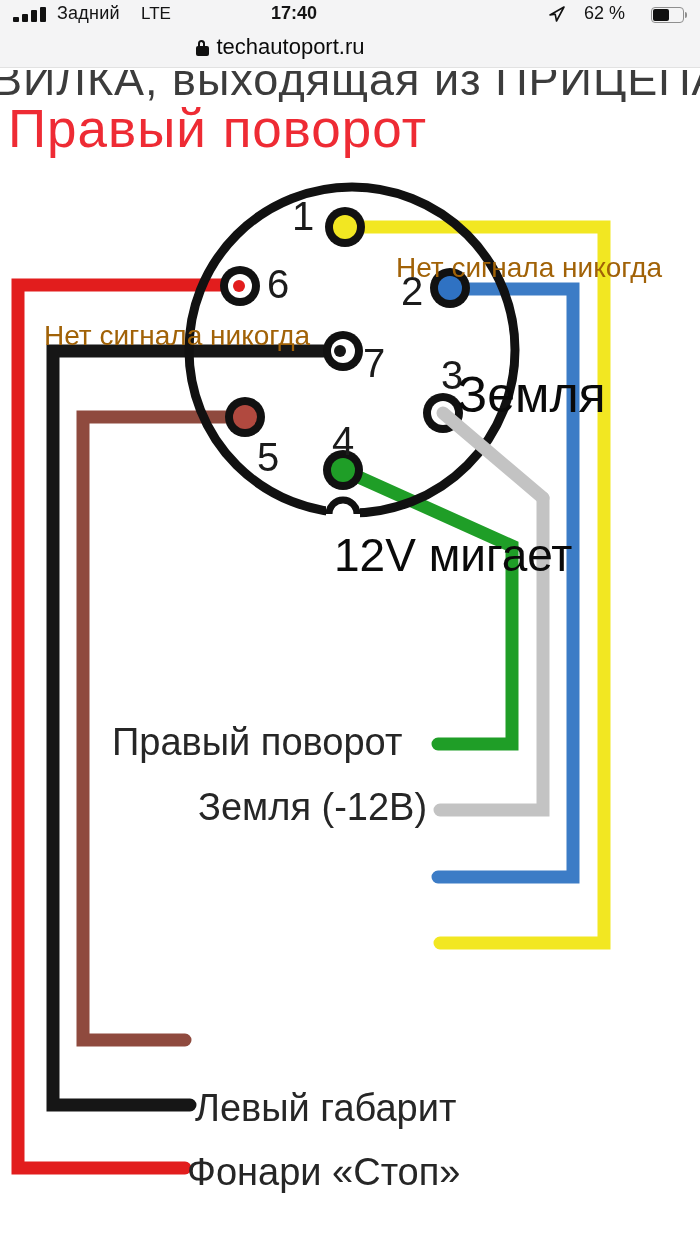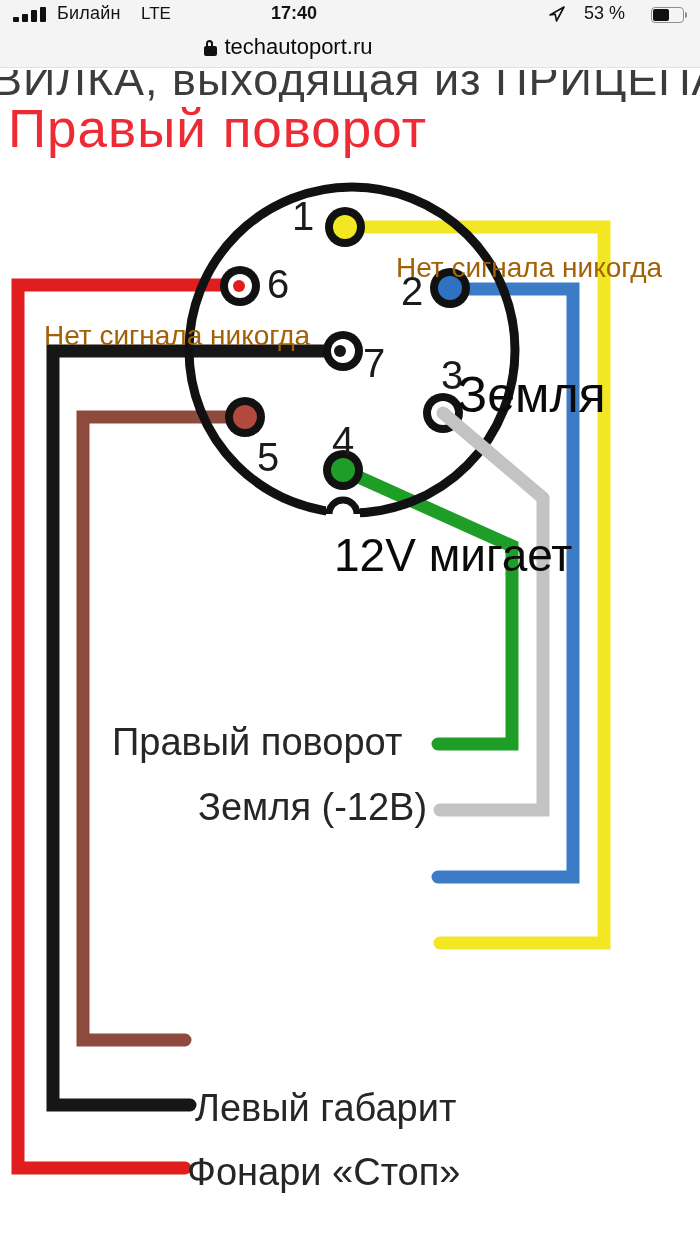--- a/index.html
+++ b/index.html
@@ -19,21 +19,21 @@
   .signal i:nth-child(3){left:18px;height:12px;}
   .signal i:nth-child(4){left:27px;height:15px;}
   .carrier{position:absolute;left:57px;top:3px;font-size:18px;letter-spacing:.2px;}
   .network{position:absolute;left:141px;top:4px;font-size:17px;}
   .time{position:absolute;left:0;top:3px;width:588px;text-align:center;font-size:18px;font-weight:700;}
   .navarrow{position:absolute;left:548px;top:5px;}
   .batt-text{position:absolute;left:584px;top:3px;font-size:18px;}
   .battery{position:absolute;left:651px;top:7px;width:31px;height:14px;border:1px solid #8f8f8f;border-radius:4px;}
   .battery .fill{position:absolute;left:1px;top:1px;width:16px;height:12px;background:#111;border-radius:2px;}
   .battery .nub{position:absolute;right:-4px;top:4px;width:2.5px;height:6px;background:#8f8f8f;border-radius:0 2px 2px 0;}
-  .addressbar{position:absolute;left:0;top:30px;width:560px;height:34px;display:flex;align-items:center;justify-content:center;gap:8px;padding-left:8px;}
+  .addressbar{position:absolute;left:0;top:30px;width:560px;height:34px;display:flex;align-items:center;justify-content:center;gap:8px;}
   .lock{position:relative;width:13px;height:10px;background:#111;border-radius:2px;margin-top:7px;}
   .lock:before{content:"";position:absolute;left:2px;top:-6px;width:7px;height:8px;border:2px solid #111;border-bottom:none;border-radius:5px 5px 0 0;box-sizing:border-box;}
   .url{font-size:22px;color:#0a0a0a;}
   
   .clip-head{position:absolute;left:0;top:70px;width:700px;height:32px;overflow:hidden;}
   .clip-head span{position:absolute;left:-8px;top:-13px;white-space:nowrap;font-size:45px;line-height:45px;color:#3c3c3c;letter-spacing:1px;}
   .red-head{position:absolute;left:8px;top:101px;font-size:53px;line-height:56px;color:#ee2b34;letter-spacing:1px;white-space:nowrap;}
   
   .diagram-svg{position:absolute;left:0;top:0;width:700px;height:1245px;}
   .t{position:absolute;white-space:nowrap;}
@@ -49,29 +49,29 @@
 <div class="screen">
 
   <div class="chrome">
     <div class="statusbar">
       <div class="signal">
           <i></i>
           <i></i>
           <i></i>
           <i></i>
         </div>
-      <div class="carrier">Билайн</div>
+      <div class="carrier">Задний</div>
       <div class="network">LTE</div>
       <div class="time">17:40</div>
       <div class="navarrow">
         <svg width="18" height="18" viewBox="0 0 18 18">
             <path d="M2 10 L16 2 L8.5 16 L7.2 9.2 Z" fill="none" stroke="#111" stroke-width="1.6" stroke-linejoin="round"></path>
           </svg>
       </div>
-      <div class="batt-text">53 %</div>
+      <div class="batt-text">62 %</div>
       <div class="battery">
           <div class="fill"></div>
           <div class="nub"></div>
         </div>
     </div>
     <div class="addressbar">
       <div class="lock"></div>
       <div class="url">techautoport.ru</div>
     </div>
   </div>

